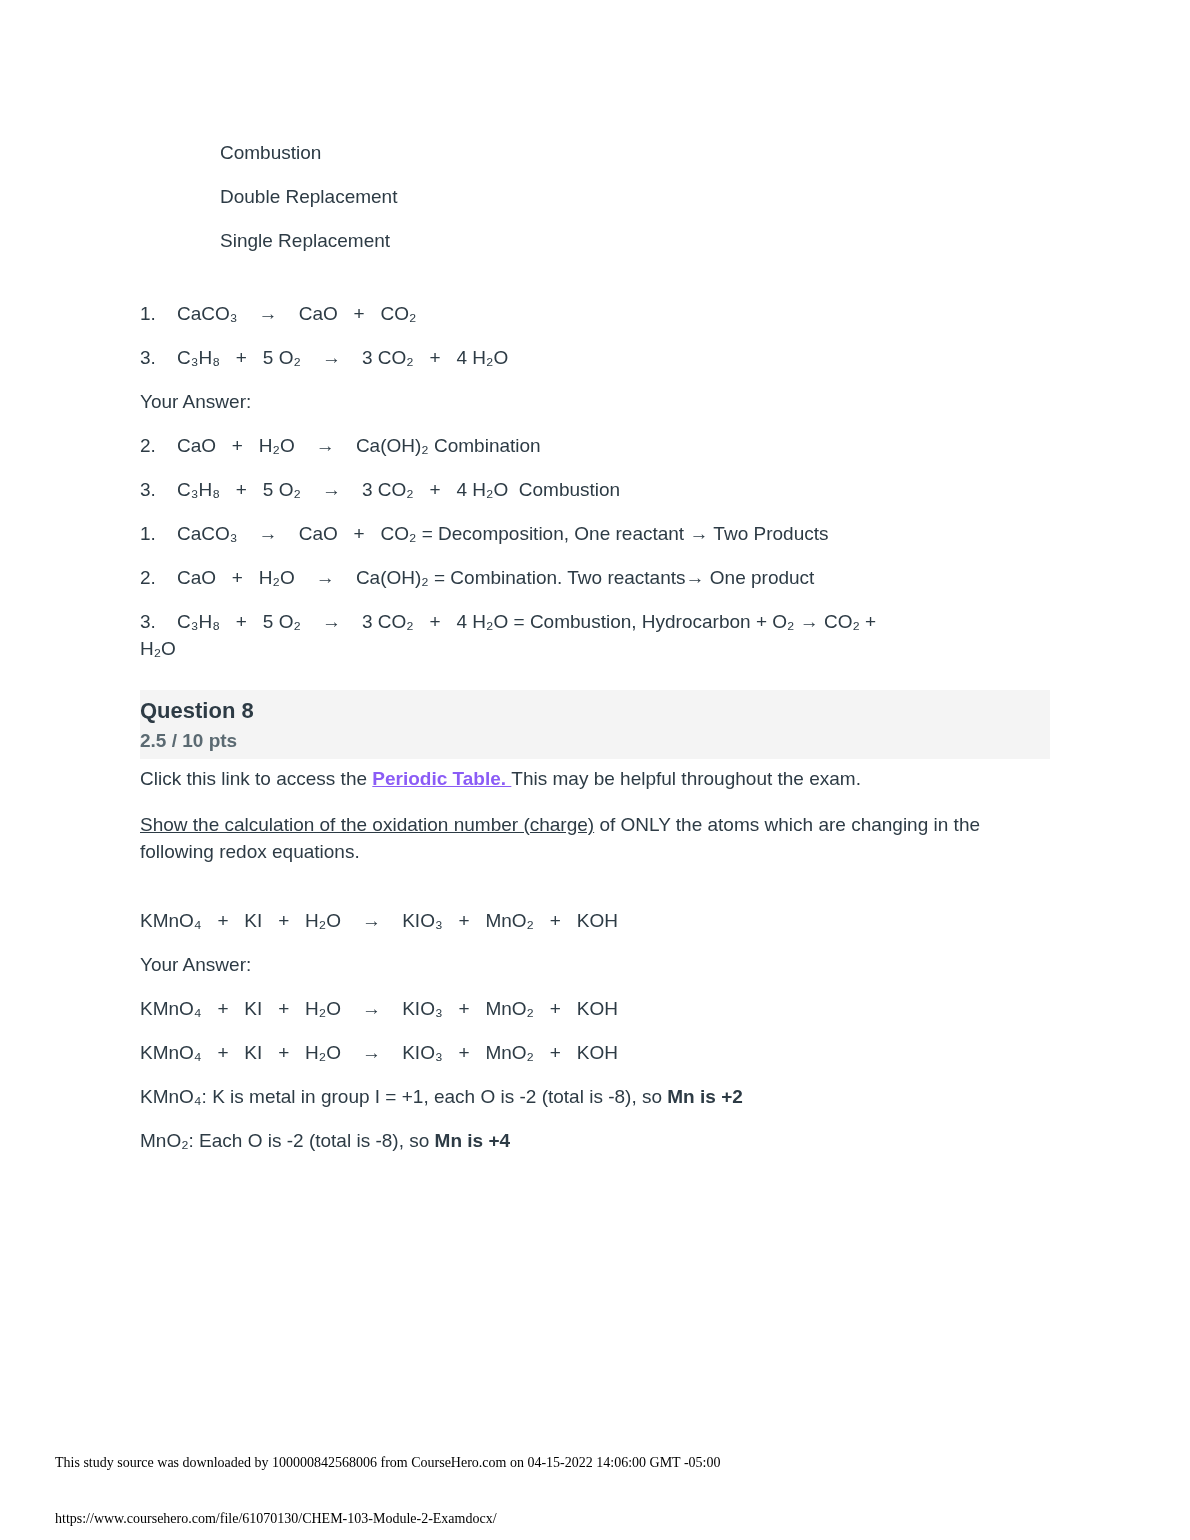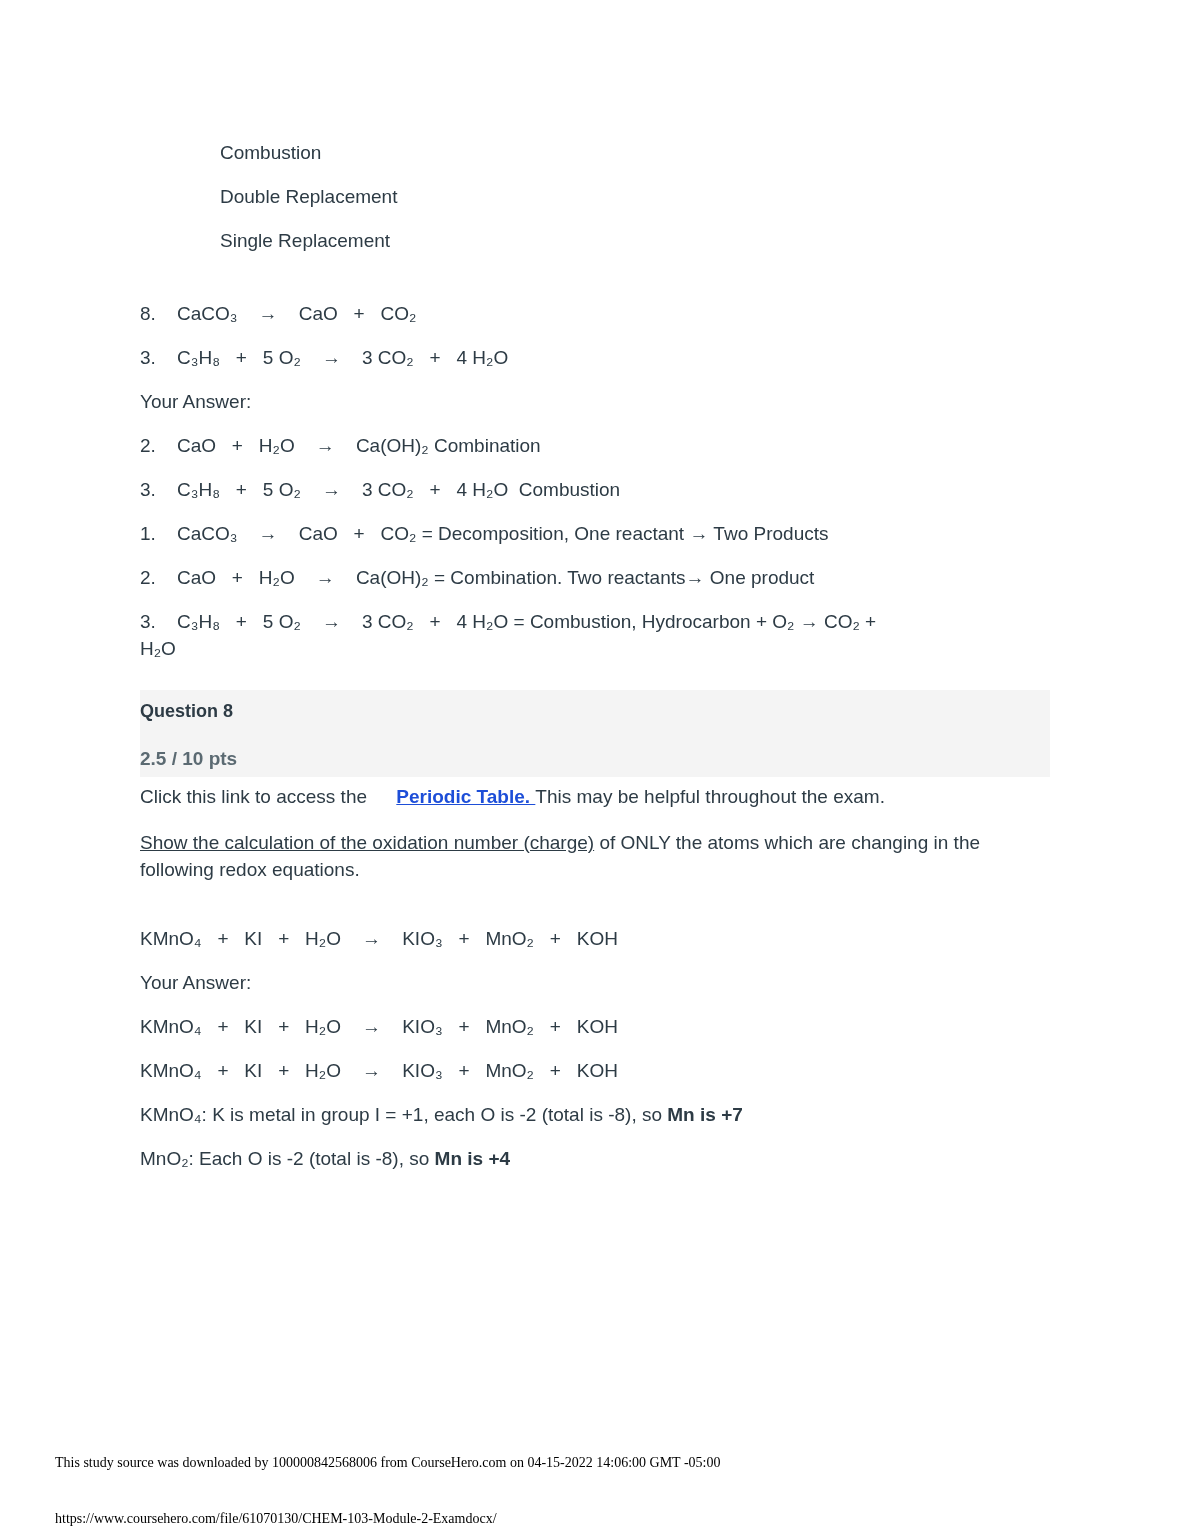--- a/index.html
+++ b/index.html
@@ -24,38 +24,37 @@
   }
   .intro-list {
     margin: 0 0 46px 80px;
   }
   .q-band {
     margin: 28px 0 6px 0;
     padding: 5px 0 7px 0;
     background: #f4f4f4;
   }
   .q-band h2 {
-    margin: 0 0 20px 0;
-    font-size: 18px;
+    margin: 0 0 2px 0;
+    font-size: 22px;
     line-height: 32px;
     font-weight: bold;
     color: #2d3b45;
   }
   .q-points {
     font-size: 19px;
     line-height: 23px;
     font-weight: bold;
     color: #5b6a72;
   }
   .pt-link {
-    color: #1d4ed8;
+    color: #8b5cf6;
     font-weight: bold;
     text-decoration: underline;
     cursor: pointer;
-    margin-left: 24px;
   }
   .u { text-decoration: underline; }
   .prompt { margin-top: 19px; }
   .eq-spaced { margin-top: 42px; }
   .footer-note, .footer-url {
     position: absolute;
     left: 55px;
     font-family: "Liberation Serif", serif;
     font-size: 14px;
     color: #000000;
@@ -70,21 +69,21 @@
 <div class="page">
   <div class="content">
 
     <div class="intro-list">
       <p class="line">Combustion</p>
       <p class="line">Double Replacement</p>
       <p class="line">Single Replacement</p>
     </div>
 
     <div>
-      <p class="line">8.    CaCO₃    →    CaO   +   CO₂</p>
+      <p class="line">1.    CaCO₃    →    CaO   +   CO₂</p>
       <p class="line">3.    C₃H₈   +   5 O₂    →    3 CO₂   +   4 H₂O</p>
     </div>
 
     <p class="line">Your Answer:</p>
 
     <div>
       <p class="line">2.    CaO   +   H₂O    →    Ca(OH)₂ Combination</p>
       <p class="line">3.    C₃H₈   +   5 O₂    →    3 CO₂   +   4 H₂O  Combustion</p>
     </div>
 
@@ -106,21 +105,21 @@
 
     <p class="line eq-spaced">KMnO₄   +   KI   +   H₂O    →    KIO₃   +   MnO₂   +   KOH</p>
 
     <p class="line">Your Answer:</p>
 
     <div>
       <p class="line">KMnO₄   +   KI   +   H₂O    →    KIO₃   +   MnO₂   +   KOH</p>
       <p class="line">KMnO₄   +   KI   +   H₂O    →    KIO₃   +   MnO₂   +   KOH</p>
     </div>
 
-    <p class="line"><span>KMnO₄: K is metal in group I = +1, each O is -2 (total is -8), so </span><strong>Mn is +7</strong></p>
+    <p class="line"><span>KMnO₄: K is metal in group I = +1, each O is -2 (total is -8), so </span><strong>Mn is +2</strong></p>
 
     <p class="line"><span>MnO₂: Each O is -2 (total is -8), so </span><strong>Mn is +4</strong></p>
 
   </div>
 
   <div class="footer-note">This study source was downloaded by 100000842568006 from CourseHero.com on 04-15-2022 14:06:00 GMT -05:00</div>
   <div class="footer-url">https://www.coursehero.com/file/61070130/CHEM-103-Module-2-Examdocx/</div>
 </div>
 
 </body></html>

